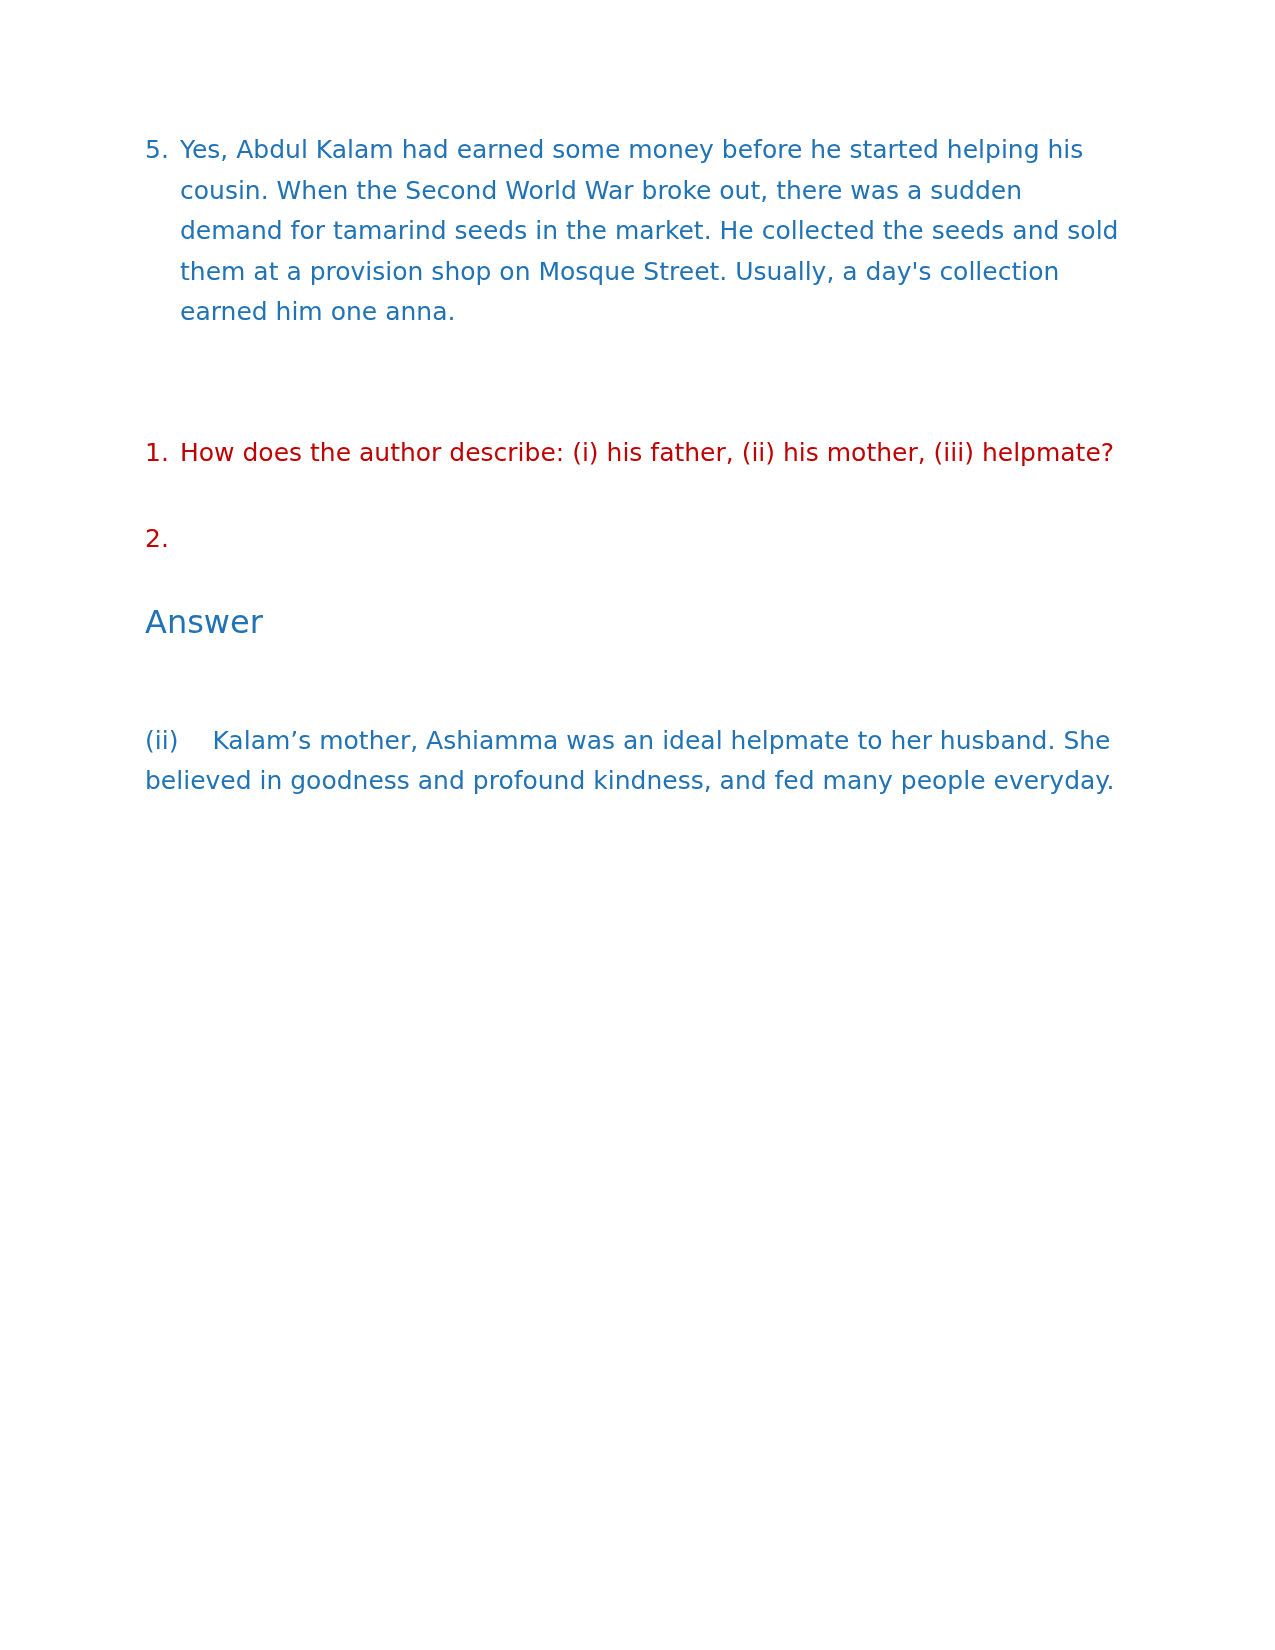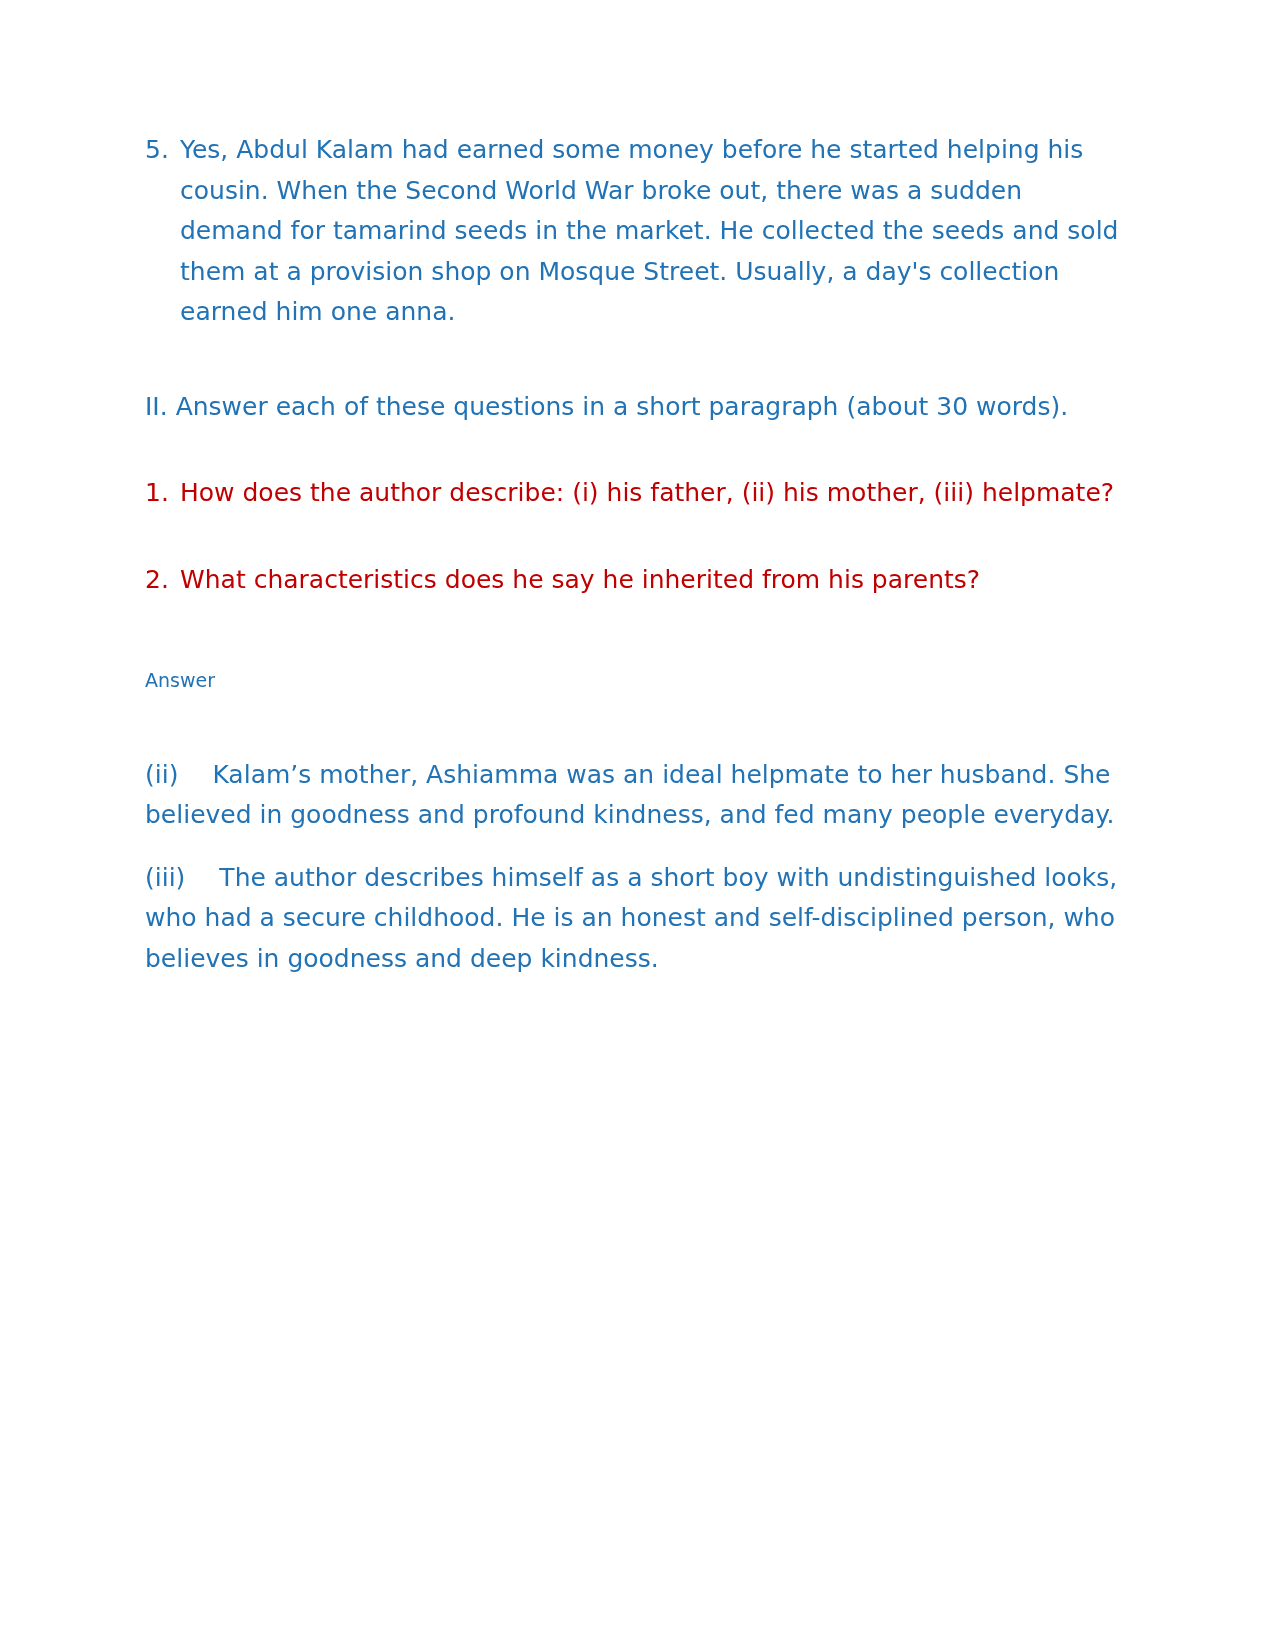--- a/index.html
+++ b/index.html
@@ -50,21 +50,21 @@
     line-height: 1.62;
     position: relative;
     padding-left: 35px;
   }
   .question .marker {
     position: absolute;
     left: 0;
     top: 0;
   }
   .answer-label {
-    font-size: 19px;
+    font-size: 32px;
     line-height: 1.62;
     color: #2173b5;
   }
   .ans-block {
     font-size: 25px;
     line-height: 1.62;
     color: #2173b5;
     margin: 0;
   }
   .ans-block + .ans-block {
@@ -82,45 +82,40 @@
 
   <div class="doc-body">
 
     <div class="num-item">
       <span class="marker">5.</span>
       <span>Yes, Abdul Kalam had earned some money before he started helping his cousin. When the Second World War broke out, there was a sudden demand for tamarind seeds in the market. He collected the seeds and sold them at a provision shop on Mosque Street. Usually, a day's collection earned him one anna.</span>
     </div>
 
     <div class="spacer-lg"></div>
 
-    <p class="para">II. Answer each of these questions in a short paragraph (about 30 words).</p>
 
     <div class="spacer-md"></div>
 
     <div class="question">
       <span class="marker">1.</span>
       <span>How does the author describe: (i) his father, (ii) his mother, (iii) helpmate?</span>
     </div>
 
     <div class="spacer-md"></div>
 
     <div class="question">
       <span class="marker">2.</span>
-      <span>What characteristics does he say he inherited from his parents?</span>
     </div>
 
     <div class="spacer-md"></div>
 
     <p class="answer-label">Answer</p>
 
     <div class="spacer-sm"></div>
 
 
     <p class="ans-block">
       <span>(ii)</span><span class="tab-gap"></span><span>Kalam’s mother, Ashiamma was an ideal helpmate to her husband. She believed in goodness and profound kindness, and fed many people everyday.</span>
     </p>
 
-    <p class="ans-block">
-      <span>(iii)</span><span class="tab-gap"></span><span>The author describes himself as a short boy with undistinguished looks, who had a secure childhood. He is an honest and self-disciplined person, who believes in goodness and deep kindness.</span>
-    </p>
 
   </div>
 </div>
 
 </body></html>

